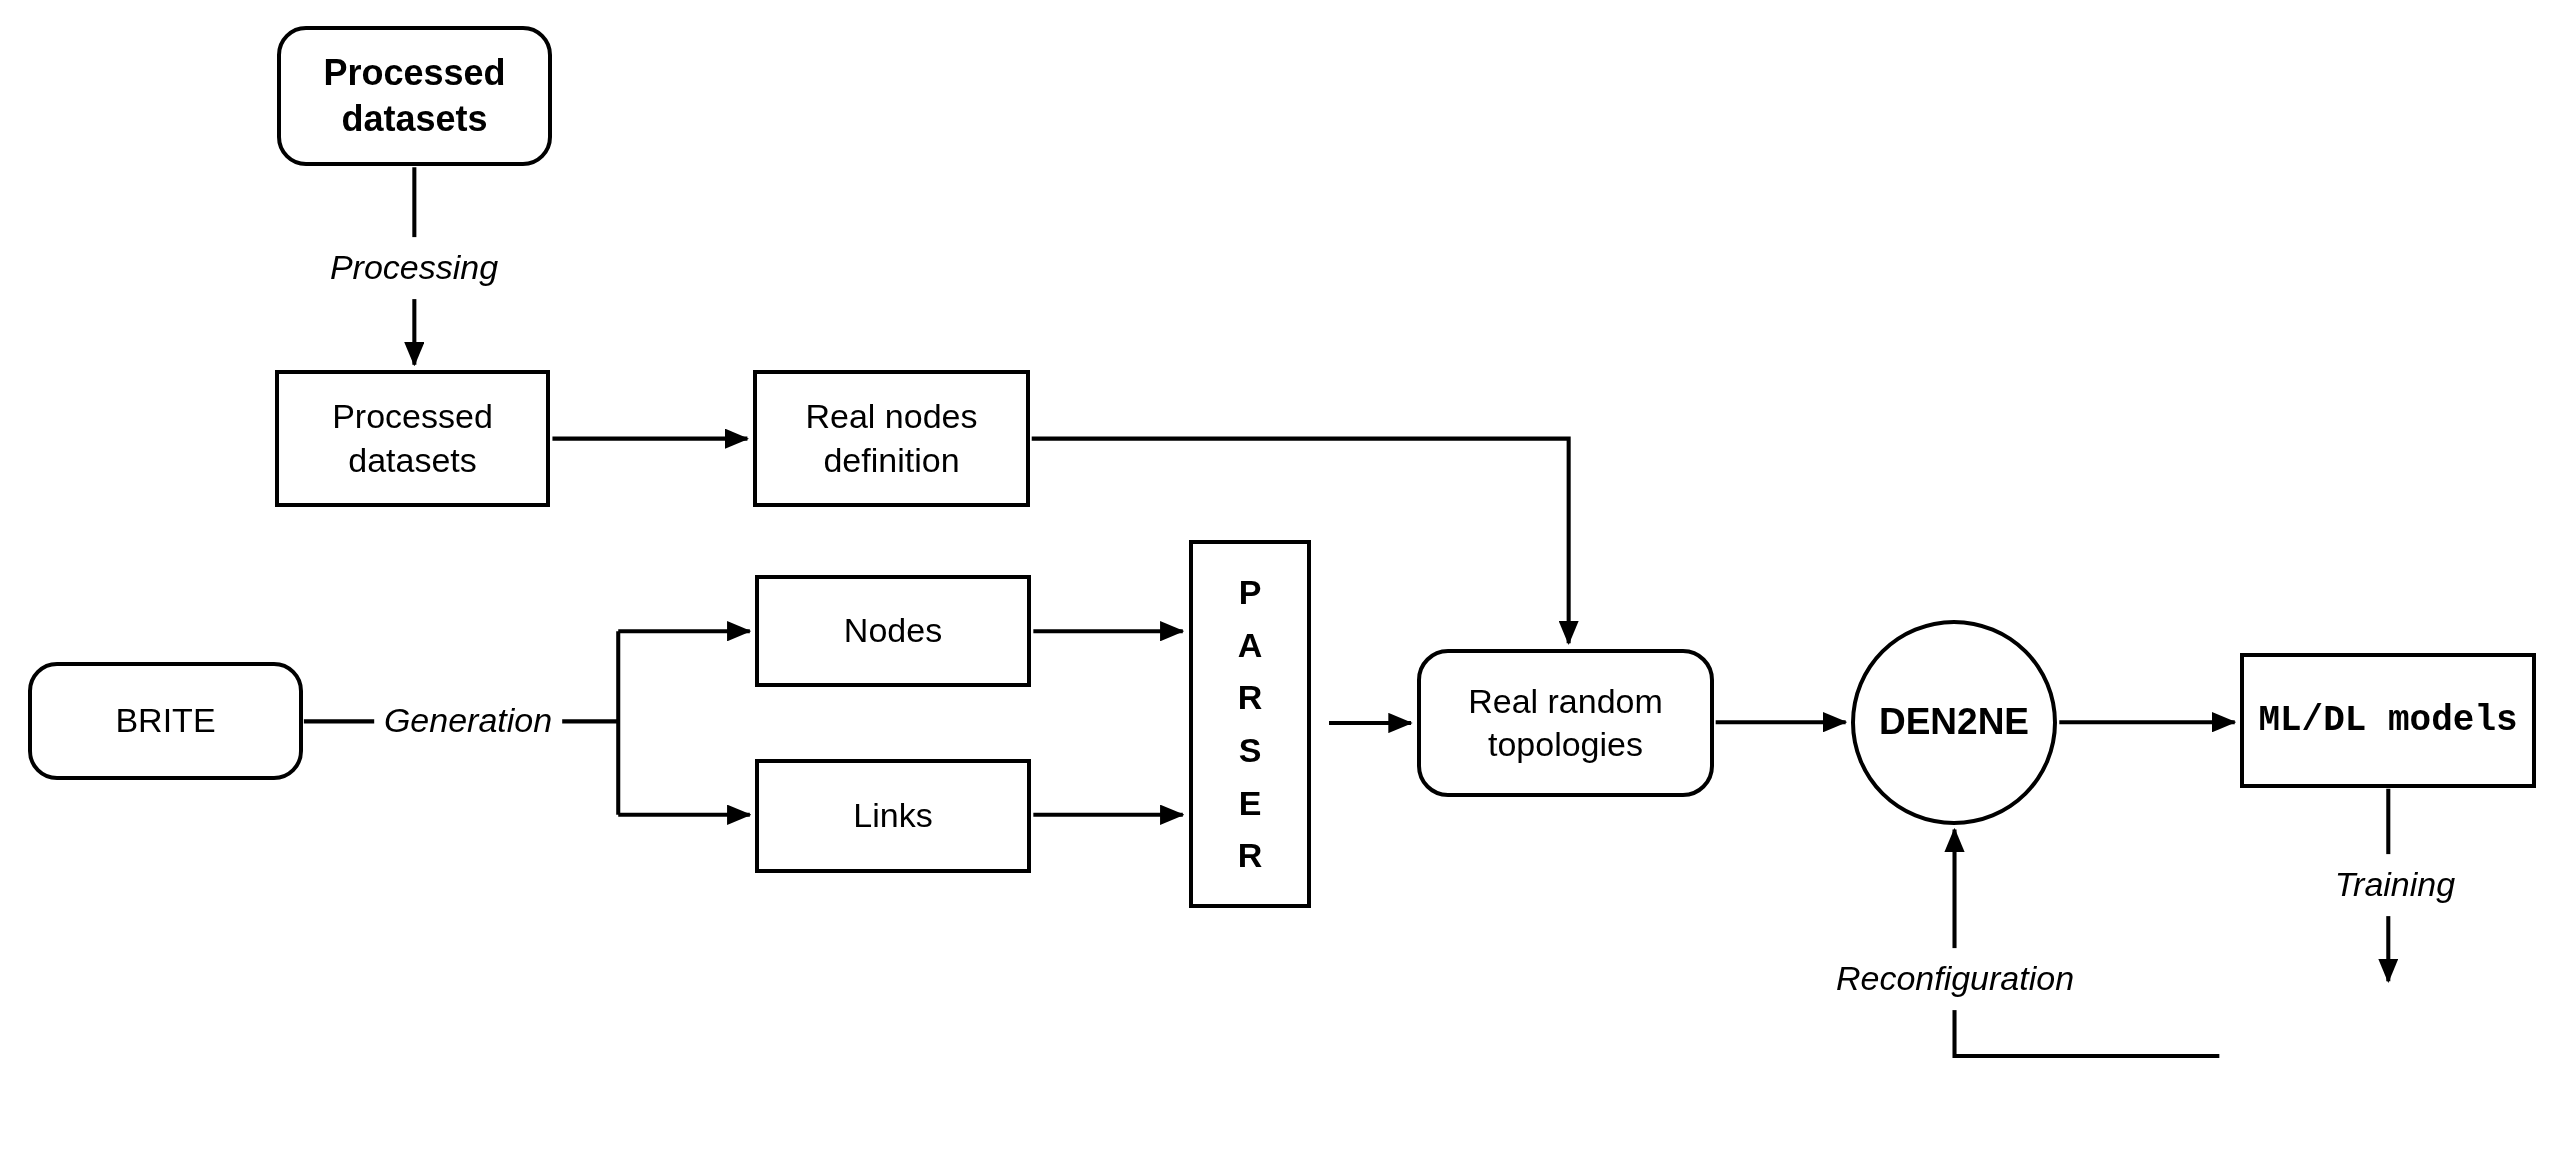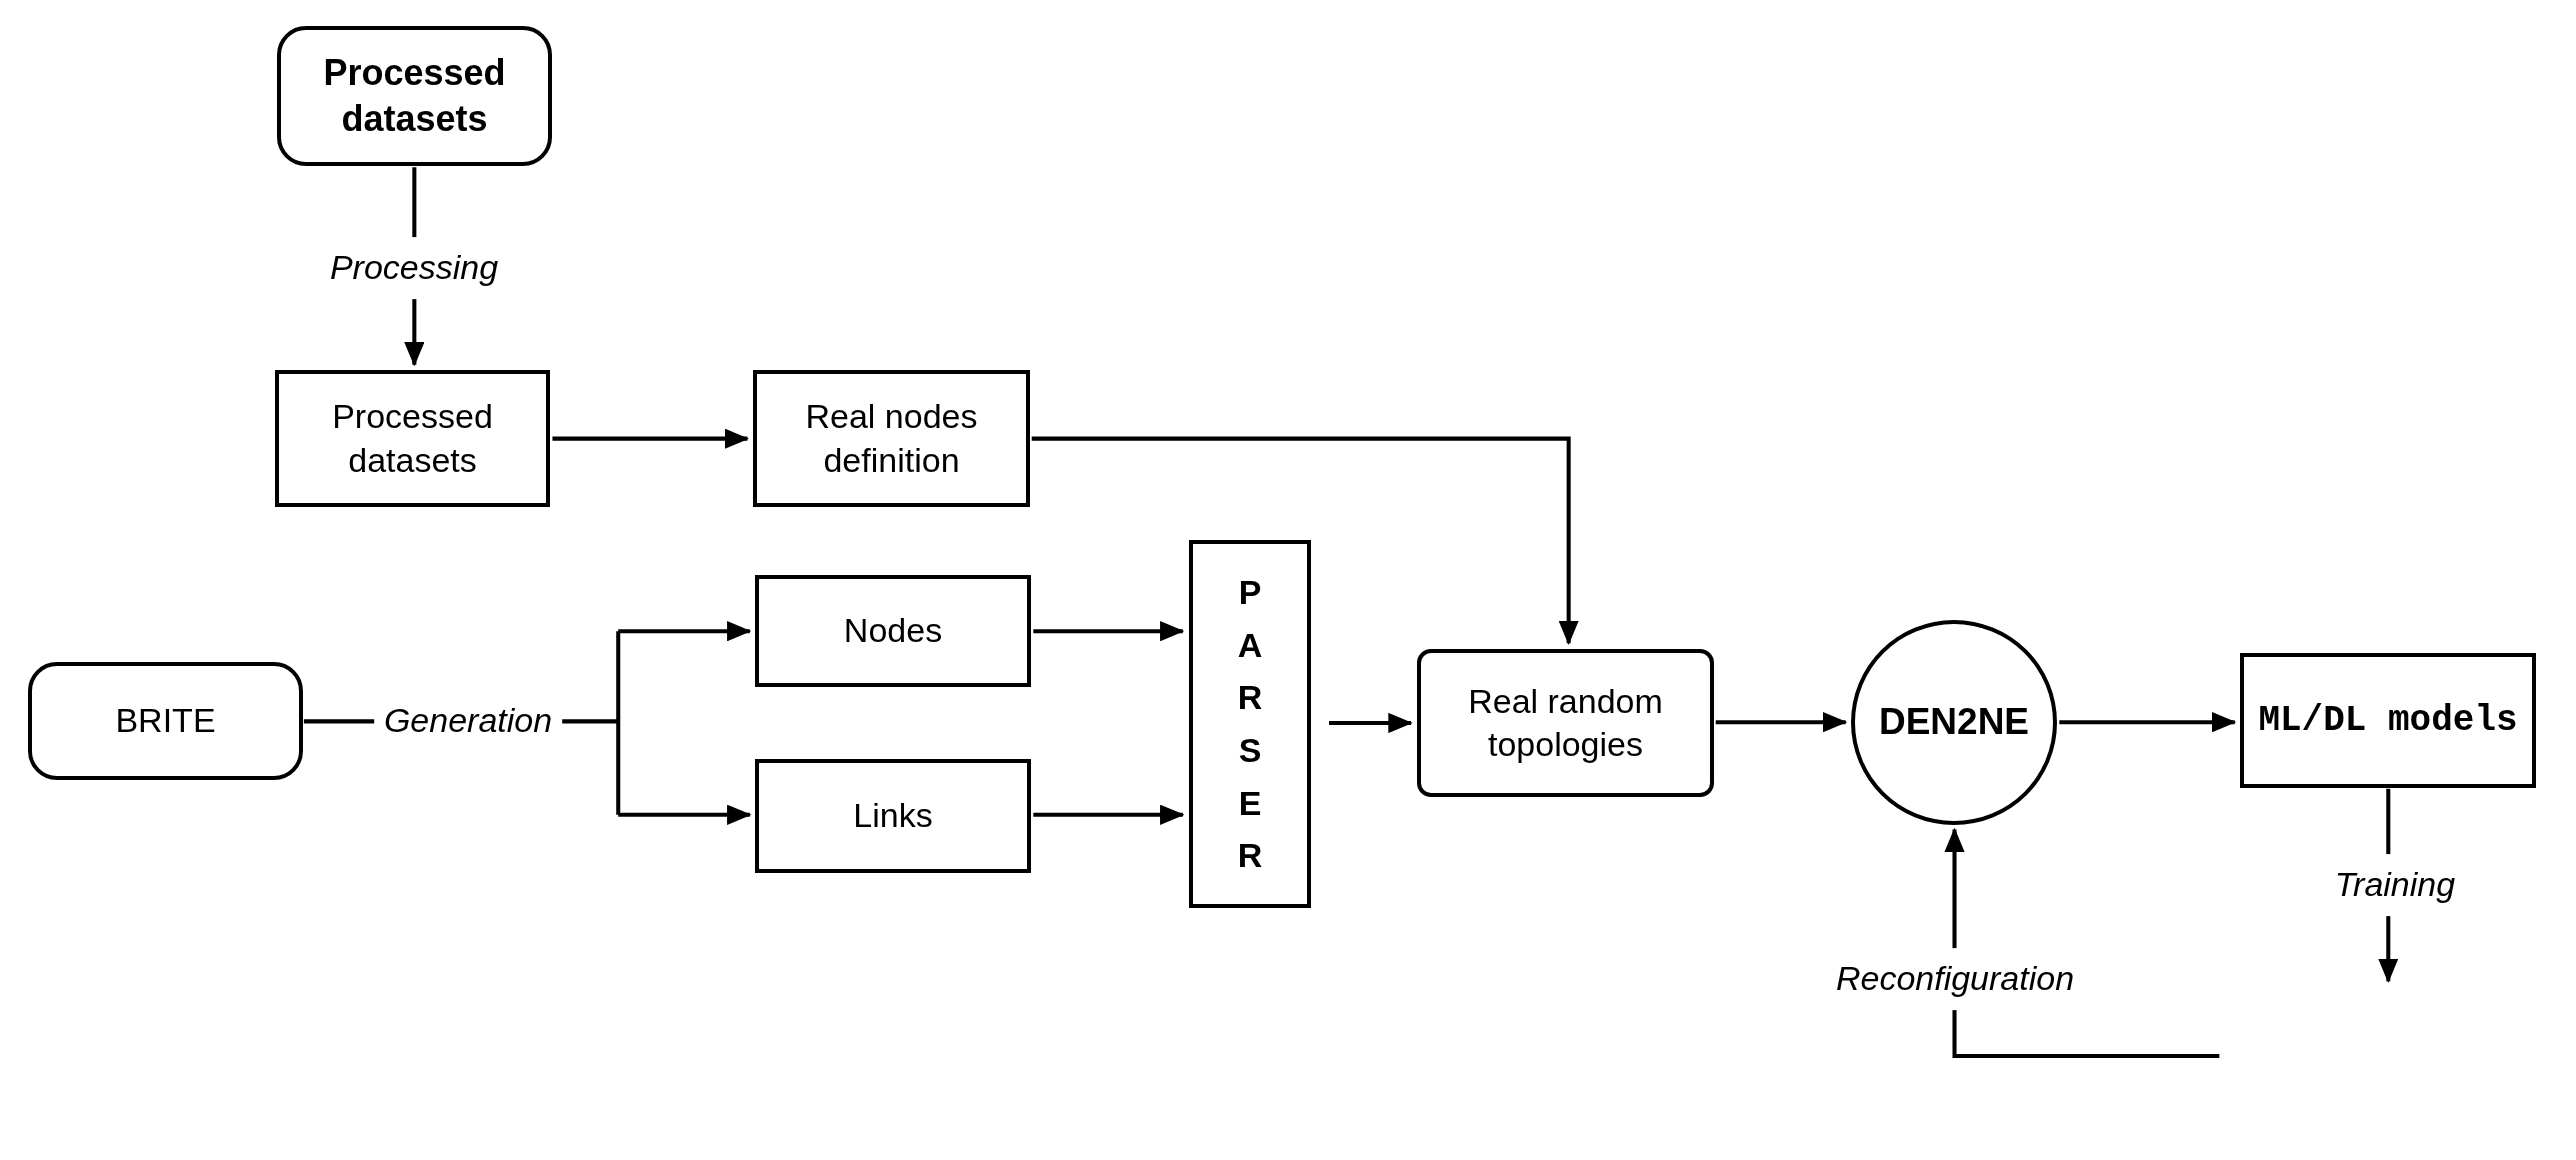--- a/index.html
+++ b/index.html
@@ -30,21 +30,21 @@
     background: #ffffff;
     display: flex;
     align-items: center;
     justify-content: center;
     text-align: center;
     font-size: 34px;
     line-height: 1.27;
     z-index: 1;
   }
   .node.rounded { border-radius: 29px; }
-  .node.rounded-sm { border-radius: 14px; }
+  .node.rounded-sm { border-radius: 31px; }
   .node.bold { font-weight: bold; }
   .node.circle { border-radius: 50%; border-width: 4.9px; font-size: 37px; }
   .parser-text {
     display: inline-block;
     width: 41px;
     word-break: break-all;
     line-height: 1.55;
     font-weight: bold;
     text-align: center;
   }

